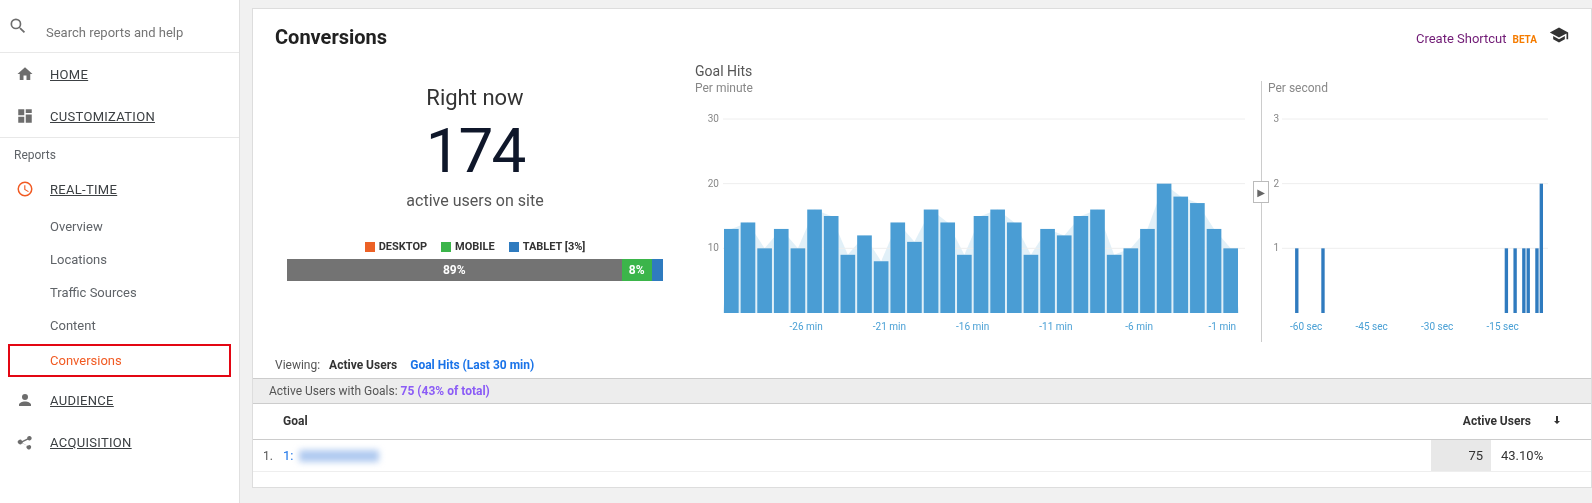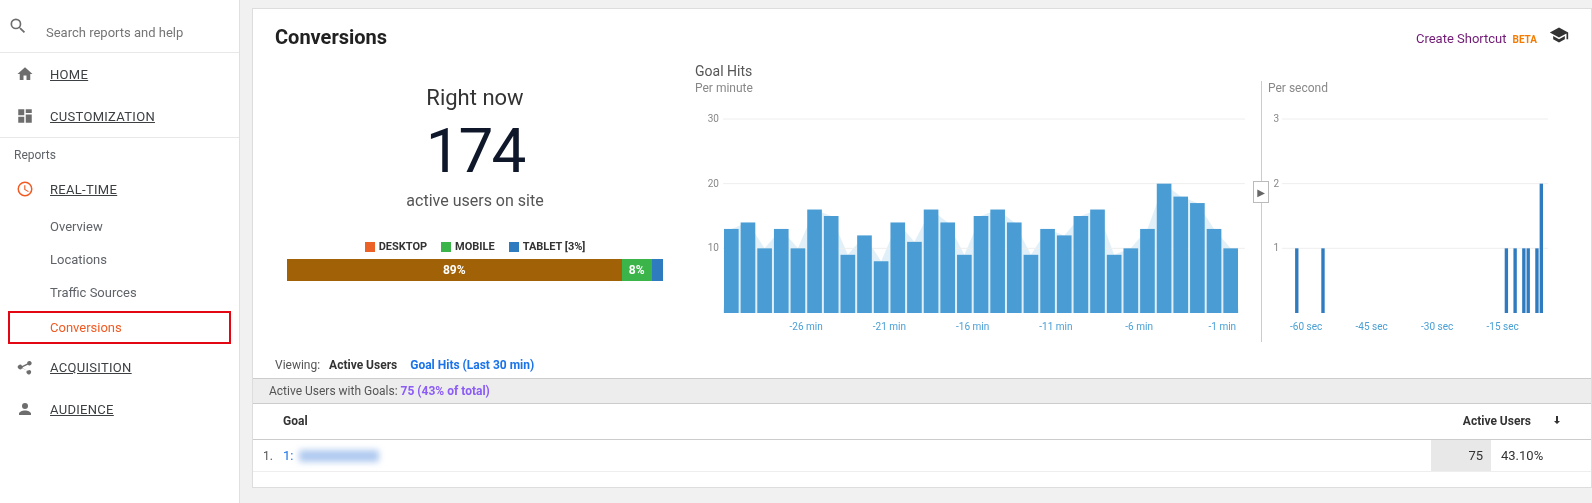--- a/index.html
+++ b/index.html
@@ -99,37 +99,38 @@
       <span class="ic">
           <svg viewBox="0 0 24 24">
             <path d="M12 2a10 10 0 100 20 10 10 0 000-20zm0 18a8 8 0 110-16 8 8 0 010 16zm.5-13H11v6l5.25 3.15.75-1.23-4.5-2.67z"></path>
           </svg>
         </span>
       <span class="lbl">REAL-TIME</span>
     </div>
     <div class="sub-item">Overview</div>
     <div class="sub-item">Locations</div>
     <div class="sub-item">Traffic Sources</div>
+    <div class="sub-item">Content</div>
     <div class="sub-item active">Conversions</div>
 
     <div class="nav-item">
       <span class="ic">
           <svg viewBox="0 0 24 24">
+            <path d="M12 12a4 4 0 100-8 4 4 0 000 8zm0 2c-4 0-8 2-8 4v2h16v-2c0-2-4-4-8-4z"></path>
+          </svg>
+        </span>
+      <span class="lbl">AUDIENCE</span>
+    </div>
+    <div class="nav-item">
+      <span class="ic">
+          <svg viewBox="0 0 24 24">
             <path d="M18 16a3 3 0 00-2.24 1L8.91 13.7a3 3 0 000-1.4L15.76 9a3 3 0 10-.85-1.77L8.06 10.5a3 3 0 100 3l6.85 3.27A3 3 0 1018 16z"></path>
           </svg>
         </span>
       <span class="lbl">ACQUISITION</span>
-    </div>
-    <div class="nav-item">
-      <span class="ic">
-          <svg viewBox="0 0 24 24">
-            <path d="M12 12a4 4 0 100-8 4 4 0 000 8zm0 2c-4 0-8 2-8 4v2h16v-2c0-2-4-4-8-4z"></path>
-          </svg>
-        </span>
-      <span class="lbl">AUDIENCE</span>
     </div>
   </div>
 
   <div class="main">
     <div class="panel">
       <div class="panel-head">
         <div class="panel-title">Conversions</div>
         <div class="head-actions">
           <span>
             <span class="shortcut">Create Shortcut</span>
@@ -146,21 +147,21 @@
         <div class="rightnow">
           <div class="rn-title">Right now</div>
           <div class="rn-num">174</div>
           <div class="rn-sub">active users on site</div>
           <div class="legend">
             <span><span class="sw" style="background:#ec6126"></span><span>DESKTOP</span></span>
             <span><span class="sw" style="background:#3bb54a"></span><span>MOBILE</span></span>
             <span><span class="sw" style="background:#2f7bbf"></span><span>TABLET [3%]</span></span>
           </div>
           <div class="bar">
-            <div style="background:#a16207;width:89%">89%</div>
+            <div style="background:#737373;width:89%">89%</div>
             <div style="background:#3bb54a;width:8%">8%</div>
             <div style="background:#2f7bbf;width:3%"></div>
           </div>
         </div>
 
         <div class="charts">
           <div class="ch-title">Goal Hits</div>
           <div class="ch-wrap">
             <div class="ch-min">
               <div class="ch-sub">Per minute</div>

